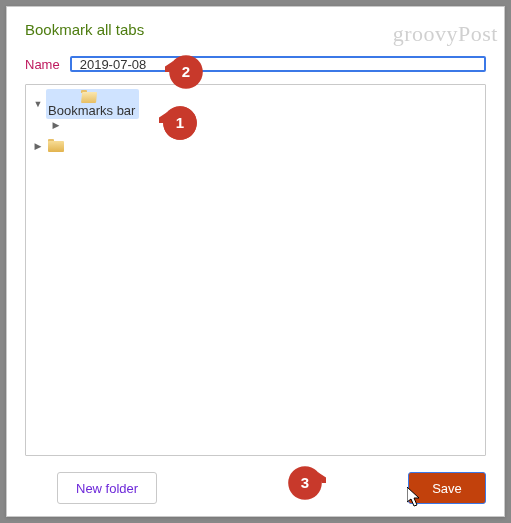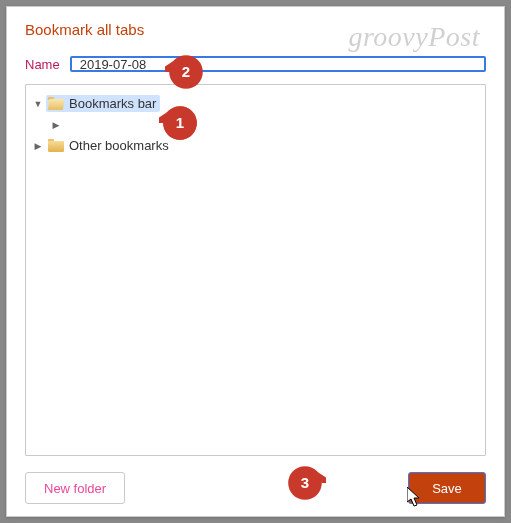--- a/index.html
+++ b/index.html
@@ -16,37 +16,36 @@
   .outer {
     position: absolute;
     left: 6px; top: 6px;
     width: 499px; height: 511px;
     background: #fff;
     border: 1px solid #c9c9c9;
     box-shadow: 0 1px 3px rgba(0,0,0,0.15);
   }
   .watermark {
     position: absolute;
-    top: 14px; right: 24px;
+    top: 14px; right: 6px;
     font-family: Georgia, "Times New Roman", serif;
-    font-size: 28px;
-    font-style: italic;
+    font-size: 22px;
     color: rgba(120,120,120,0.35);
     letter-spacing: 0.5px;
     pointer-events: none;
   }
   .content {
     padding: 14px 18px 12px 18px;
     display: flex;
     flex-direction: column;
     height: 100%;
   }
   .title {
     font-size: 15px;
-    color: #c2410c;
+    color: #4d7c0f;
     margin-bottom: 18px;
   }
   .name-row {
     display: flex;
     align-items: center;
     margin-bottom: 12px;
   }
   .name-label {
     color: #be185d;
     margin-right: 10px;
@@ -81,20 +80,21 @@
     cursor: default;
   }
   .tree-row.selected .tree-label-wrap {
     background: #cfe3ff;
     border-radius: 2px;
   }
   .tree-label-wrap {
     display: inline-flex;
     align-items: center;
     padding: 1px 4px 1px 2px;
+    flex-direction: column;
   }
   .tri {
     display: inline-block;
     width: 12px;
     text-align: center;
     color: #666;
     font-size: 9px;
     margin-right: 2px;
   }
   .folder {
@@ -139,21 +139,22 @@
     padding: 0 18px;
     cursor: pointer;
     display: inline-flex;
     align-items: center;
     justify-content: center;
     min-width: 78px;
   }
   .btn-outline {
     background: #fff;
     border: 1px solid #c9c9c9;
-    color: #ec4899;
+    color: #6d28d9;
+    margin-left: 32px;
   }
   .btn-primary {
     background: #c2410c;
     border: 1px solid #3b78e7;
     color: #fff;
   }
   .callout {
     position: absolute;
     width: 42px; height: 42px;
     pointer-events: none;
@@ -205,21 +206,20 @@
                   <span class="tri">▶</span>
                 </div>
               </li>
             </ul>
           </li>
           <li>
             <div class="tree-row">
               <span class="tri">▶</span>
               <span class="tree-label-wrap">
                 <span class="folder"></span>
-                <span>Other bookmarks</span>
               </span>
             </div>
           </li>
         </ul>
       </div>
     </div>
 
     <div class="button-row">
       <button class="btn btn-outline">
         <span>New folder</span>

